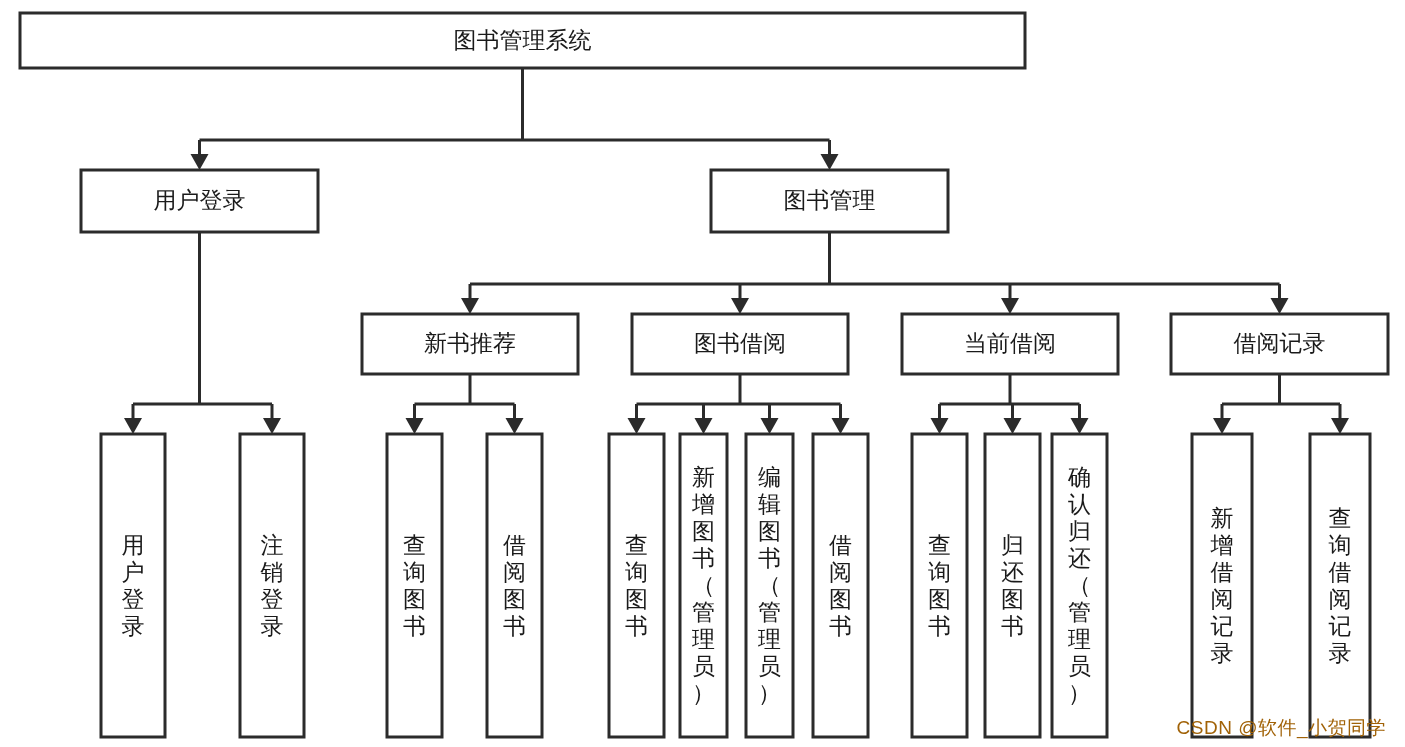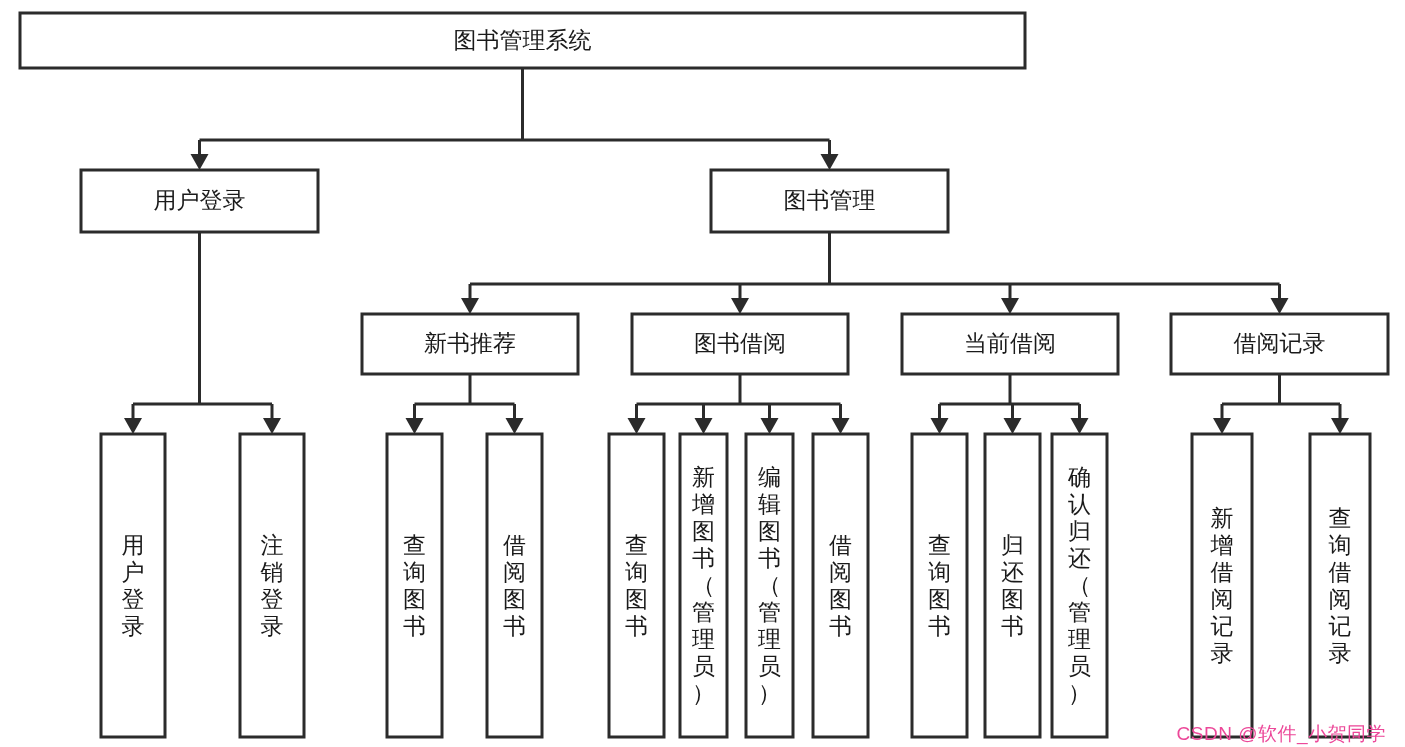--- a/index.html
+++ b/index.html
@@ -51,24 +51,24 @@
   }
   .node-label-v {
     font-family: "Liberation Sans", "DejaVu Sans", sans-serif;
     font-size: 23px;
     fill: #1a1a1a;
     text-anchor: middle;
   }
   .watermark-text {
     position: absolute;
     right: 12px;
-    bottom: 0;
+    bottom: 6px;
     font-family: "Liberation Sans", "DejaVu Sans", sans-serif;
     font-size: 19px;
-    color: #ec4899;
+    color: #a16207;
     white-space: nowrap;
     letter-spacing: 0.5px;
     pointer-events: none;
   }
 </style>
 </head>
 <body>
 
 <div id="diagram-root">
 

